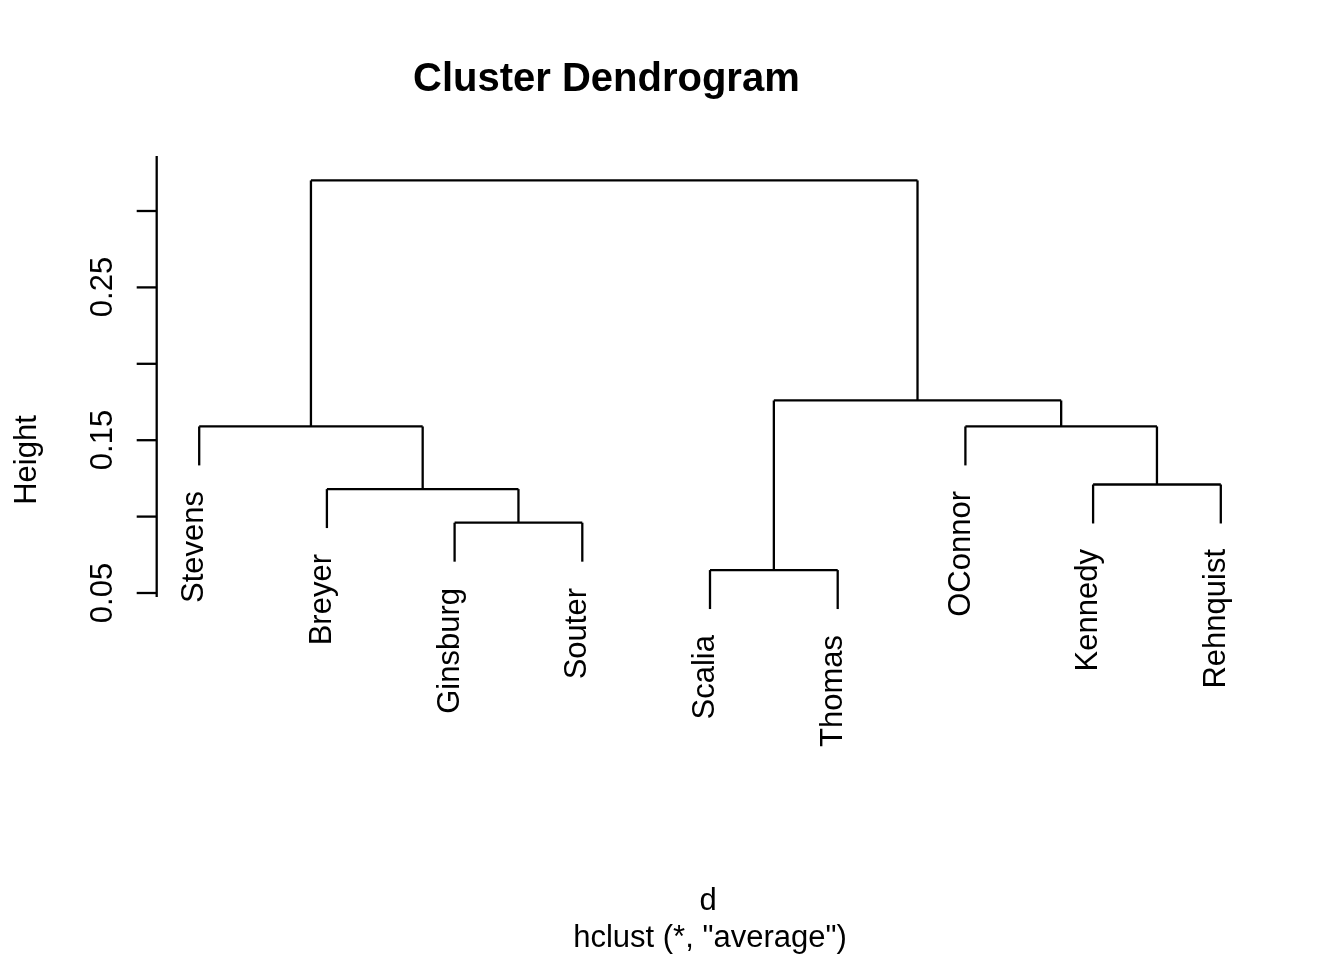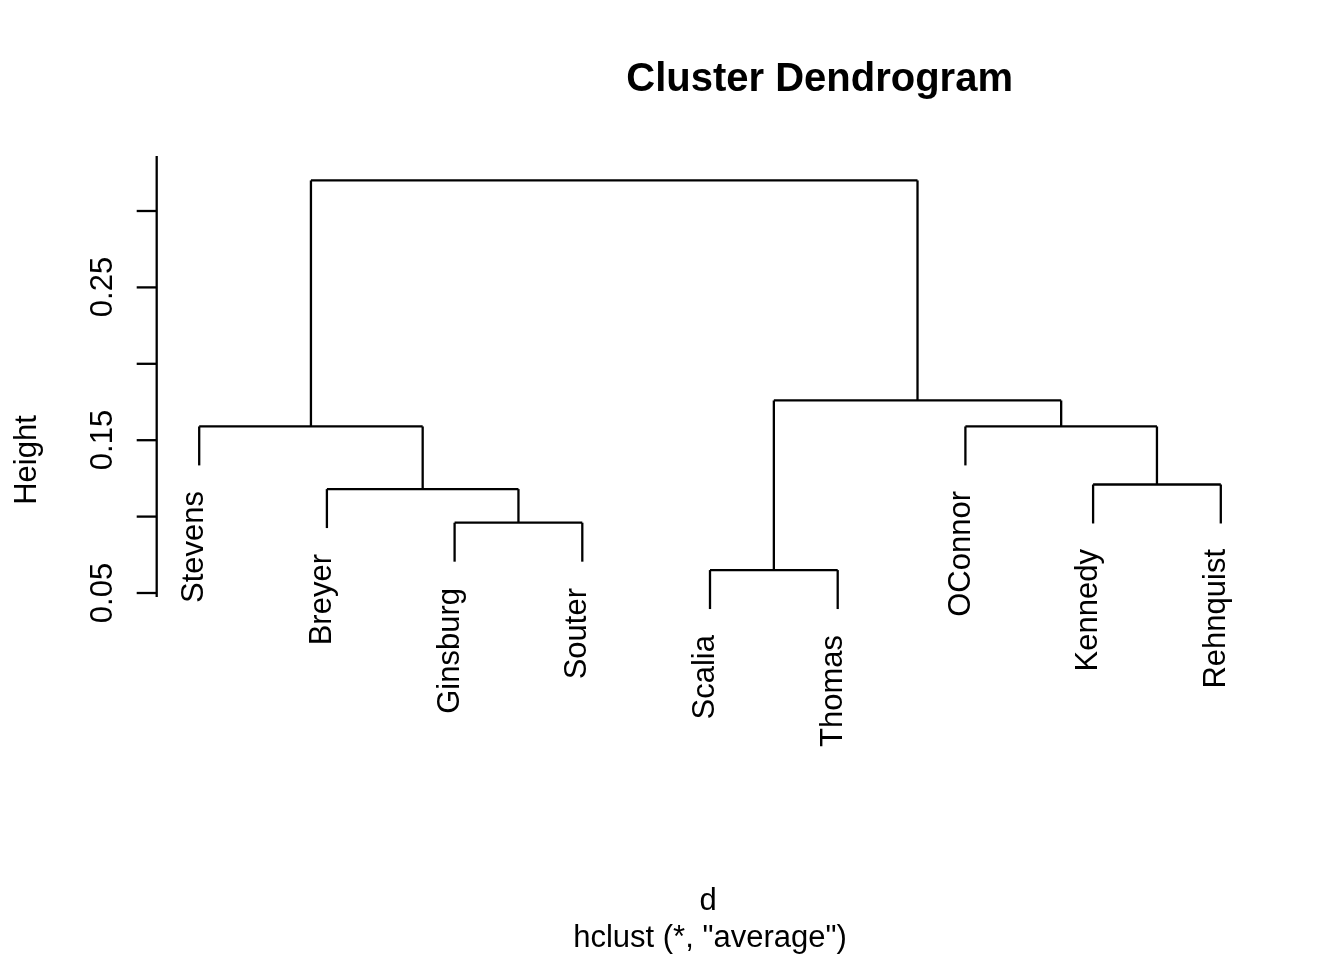--- a/index.html
+++ b/index.html
@@ -2,21 +2,21 @@
 <html><head>
 <meta charset="utf-8">
 <style>
   html,body{margin:0;padding:0;background:#ffffff;}
   .canvas{
     position:relative;width:1344px;height:960px;background:#ffffff;
     font-family:"Liberation Sans","DejaVu Sans",sans-serif;color:#000000;overflow:hidden;
   }
   .canvas svg{position:absolute;left:0;top:0;}
   .title{
-    position:absolute;left:413px;top:55px;width:600px;text-align:right;
+    position:absolute;left:413px;top:55px;width:600px;text-align:left;
     font-size:40px;font-weight:bold;line-height:44px;white-space:nowrap;
   }
   .caption{position:absolute;width:600px;text-align:center;font-size:31px;line-height:32px;white-space:nowrap;}
   .caption-1{left:408px;top:884px;}
   .caption-2{left:410px;top:921px;}
   .vlabel{
     position:absolute;transform-origin:100% 0;transform:rotate(-90deg);
     white-space:nowrap;font-size:31px;line-height:32px;height:32px;
   }
   .vcenter{width:150px;text-align:center;}

